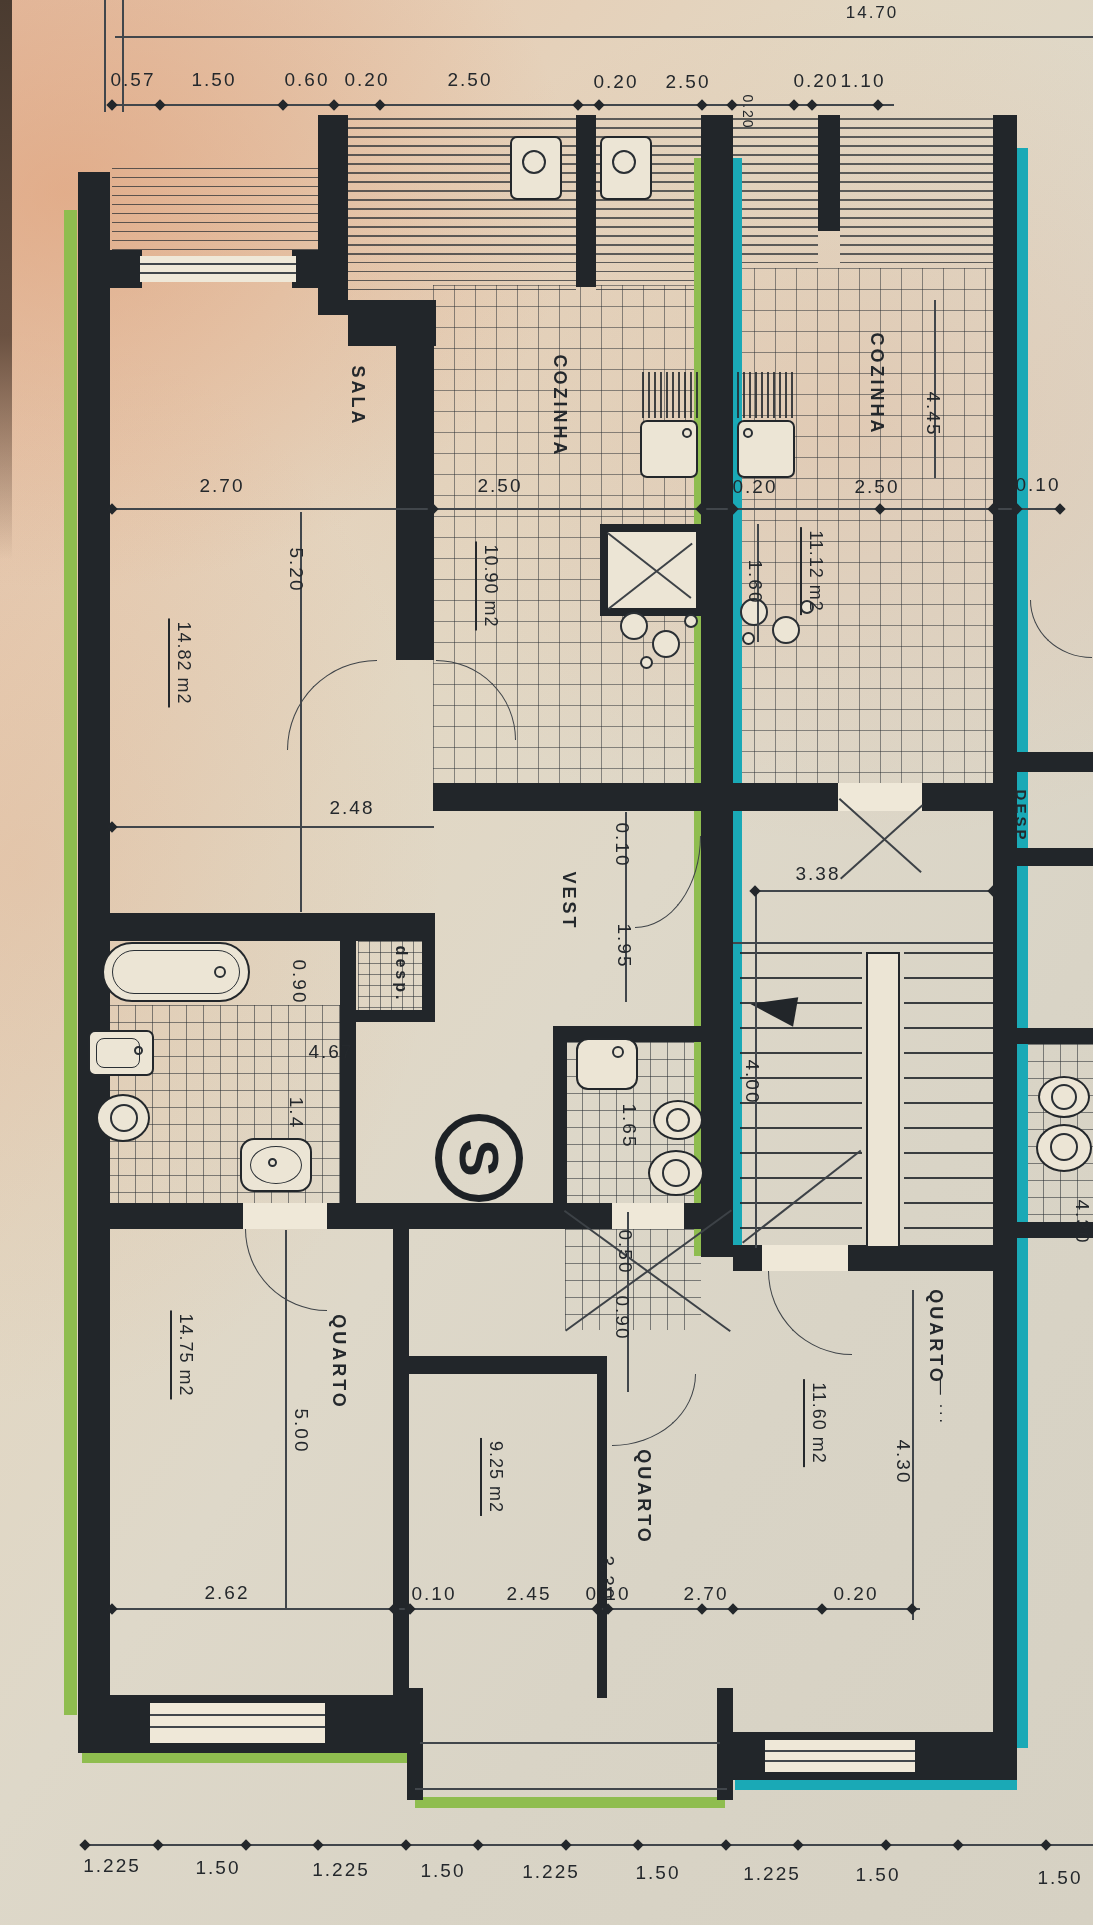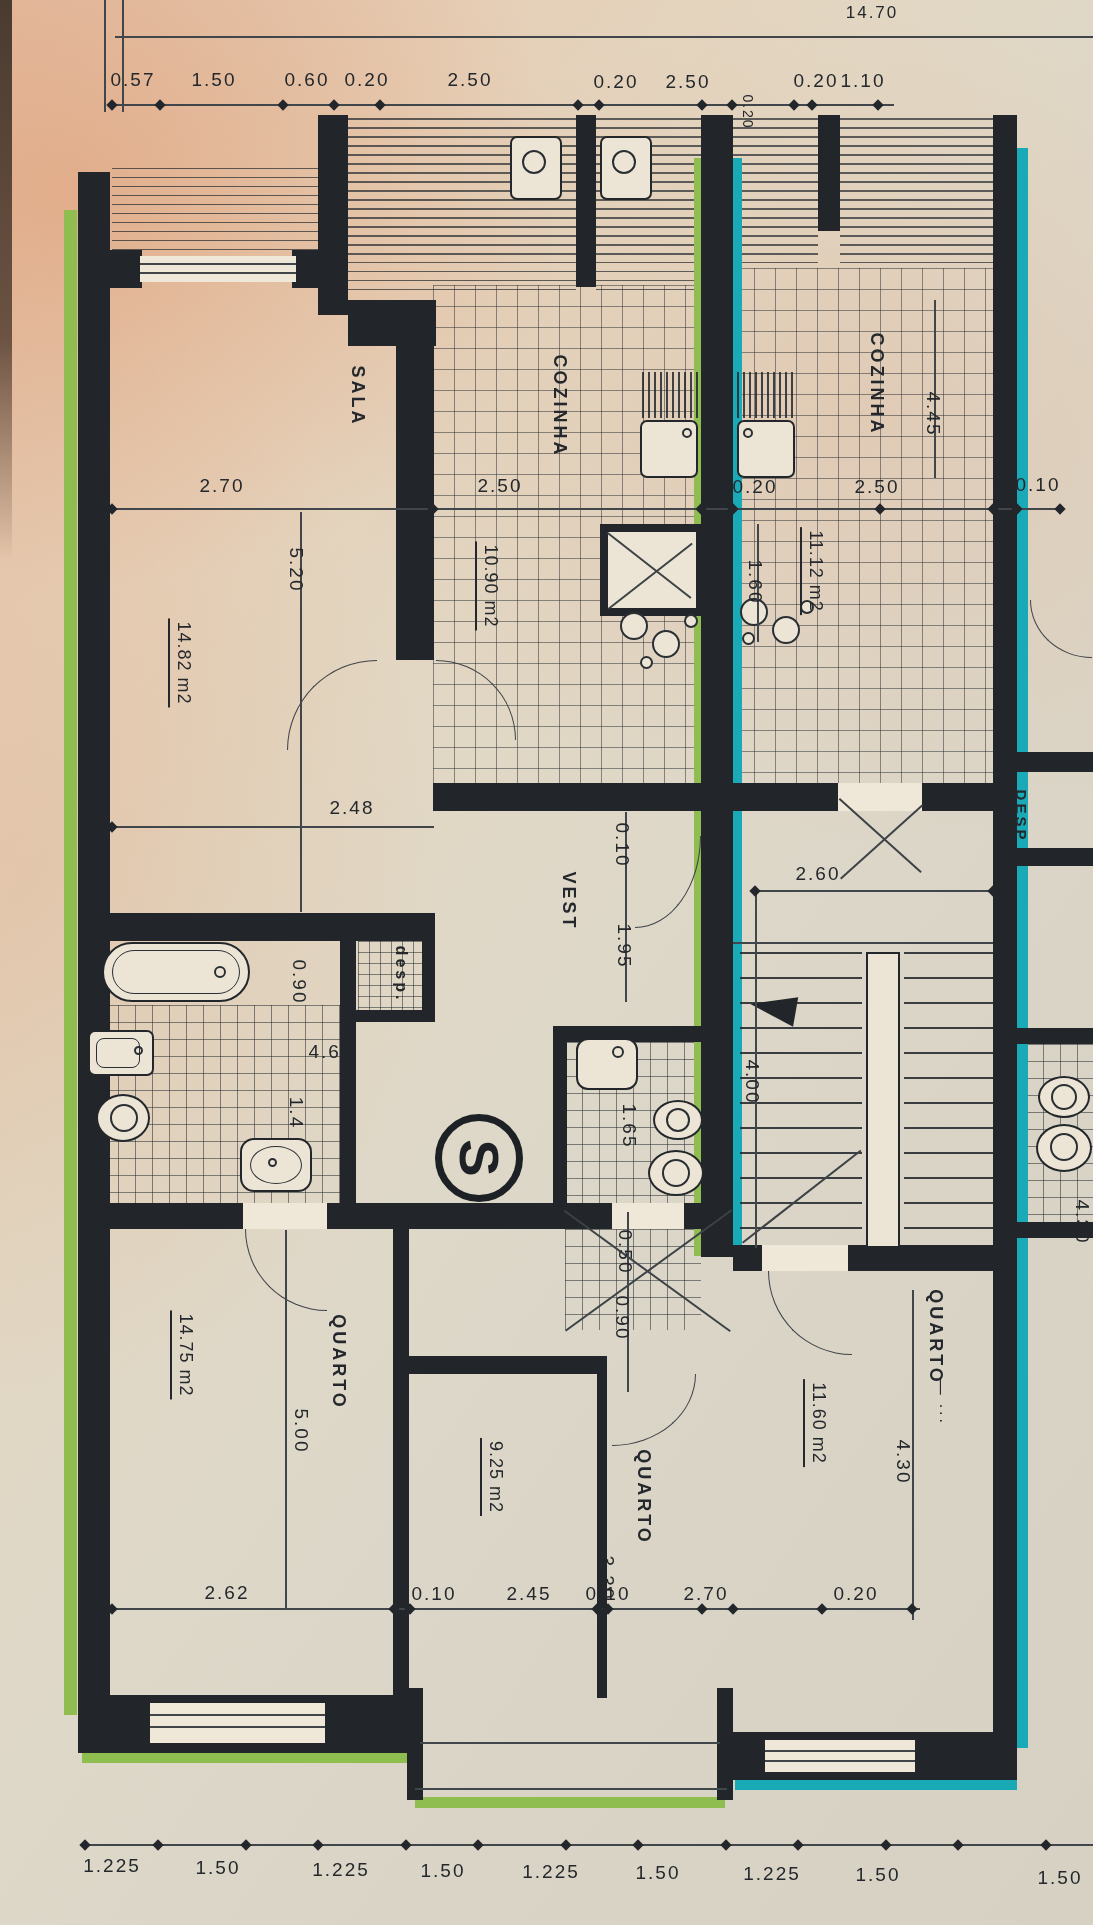--- a/index.html
+++ b/index.html
@@ -222,21 +222,21 @@
       <span class="lbl dim" style="left: 500px; top: 486px; transform: translate(-50%, -50%) rotate(0deg);">2.50</span>
       <span class="lbl dim" style="left: 755px; top: 487px; transform: translate(-50%, -50%) rotate(0deg);">0.20</span>
       <span class="lbl dim" style="left: 877px; top: 487px; transform: translate(-50%, -50%) rotate(0deg);">2.50</span>
       <span class="lbl dim" style="left: 1038px; top: 485px; transform: translate(-50%, -50%) rotate(0deg);">0.10</span>
       <span class="lbl dim" style="left: 296px; top: 570px; transform: translate(-50%, -50%) rotate(90deg);">5.20</span>
       <span class="lbl dim" style="left: 933px; top: 414px; transform: translate(-50%, -50%) rotate(90deg);">4.45</span>
       <span class="lbl dim" style="left: 755px; top: 582px; transform: translate(-50%, -50%) rotate(90deg);">1.60</span>
       <span class="lbl dim" style="left: 352px; top: 808px; transform: translate(-50%, -50%) rotate(0deg);">2.48</span>
       <span class="lbl dim" style="left: 622px; top: 845px; transform: translate(-50%, -50%) rotate(90deg);">0.10</span>
       <span class="lbl dim" style="left: 624px; top: 946px; transform: translate(-50%, -50%) rotate(90deg);">1.95</span>
-      <span class="lbl dim" style="left: 818px; top: 874px; transform: translate(-50%, -50%) rotate(0deg);">2.60</span>
+      <span class="lbl dim" style="left: 818px; top: 874px; transform: translate(-50%, -50%) rotate(0deg);">3.38</span>
       <span class="lbl dim" style="left: 752px; top: 1082px; transform: translate(-50%, -50%) rotate(90deg);">4.00</span>
       <span class="lbl dim" style="left: 299px; top: 982px; transform: translate(-50%, -50%) rotate(90deg);">0.90</span>
       <span class="lbl dim" style="left: 331px; top: 1052px; transform: translate(-50%, -50%) rotate(0deg);">4.67</span>
       <span class="lbl dim" style="left: 296px; top: 1113px; transform: translate(-50%, -50%) rotate(90deg);">1.4</span>
       <span class="lbl dim" style="left: 629px; top: 1126px; transform: translate(-50%, -50%) rotate(90deg);">1.65</span>
       <span class="lbl dim" style="left: 625px; top: 1252px; transform: translate(-50%, -50%) rotate(90deg);">0.50</span>
       <span class="lbl dim" style="left: 622px; top: 1318px; transform: translate(-50%, -50%) rotate(90deg);">0.90</span>
       <span class="lbl dim" style="left: 301px; top: 1431px; transform: translate(-50%, -50%) rotate(90deg);">5.00</span>
       <span class="lbl dim" style="left: 607px; top: 1578px; transform: translate(-50%, -50%) rotate(90deg);">3.30</span>
       <span class="lbl dim" style="left: 903px; top: 1462px; transform: translate(-50%, -50%) rotate(90deg);">4.30</span>

